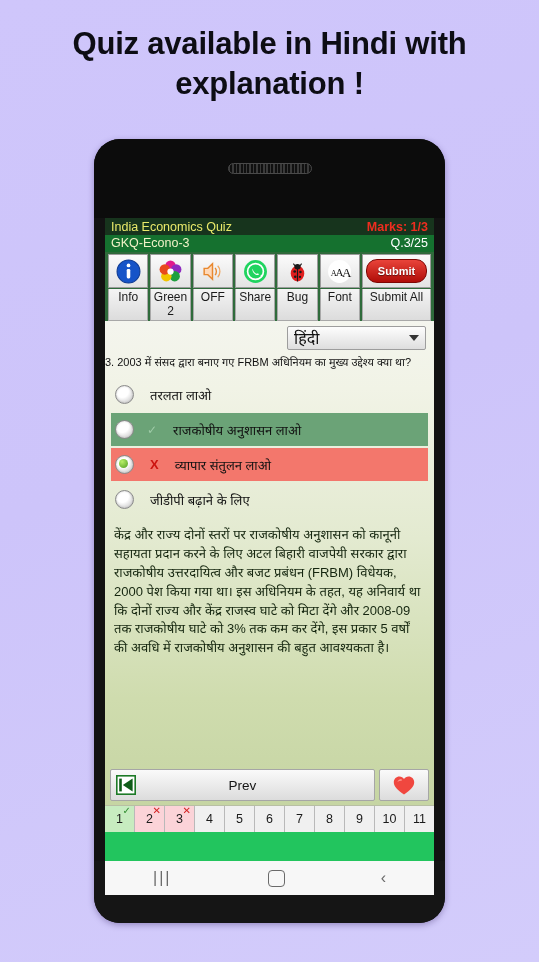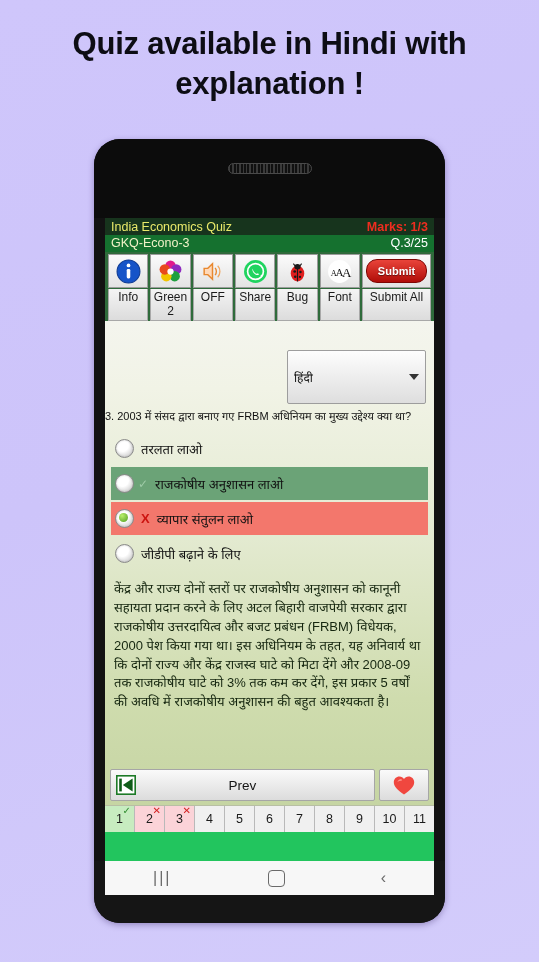--- a/index.html
+++ b/index.html
@@ -83,30 +83,30 @@
     height:484px;
     background:linear-gradient(#f4f5ee 0%,#f1f3e6 14%,#e3ead0 45%,#cfdcae 78%,#c6d5a3 100%);
     padding:0;
   }
   .lang-row{display:flex;justify-content:flex-end;padding:5px 8px 3px 8px;}
   .lang-select{
     width:125px;height:22px;
     background:linear-gradient(#fdfdfd,#dedede);
     border:1px solid #9d9d9d;border-radius:2px;
     display:flex;align-items:center;justify-content:space-between;
-    padding:15px 6px;font-size:12px;color:#111;margin-top:24px;
+    padding:0 6px;font-size:16px;color:#111;
   }
   .caret{width:0;height:0;border-left:5px solid transparent;border-right:5px solid transparent;border-top:6px solid #333;}
 
   .question{
     padding:2px 9px 8px 0;font-size:11px;color:#111;line-height:1.38;
   }
   .options{padding:0 6px;}
   .opt{
-    display:flex;align-items:center;gap:7px;
+    display:flex;align-items:center;gap:16px;
     padding:7px 4px;margin:0 0 2px 0;font-size:13px;color:#111;
   }
   .opt.correct{background:#6ba377;}
   .opt.wrong{background:#f3776c;}
   .radio{
     flex:0 0 auto;width:17px;height:17px;border-radius:50%;
     border:1px solid #8a8a8a;
     background:radial-gradient(circle at 38% 32%,#fff 0 38%,#e4e4e4 62%,#cfcfcf 100%);
     position:relative;box-shadow:inset 0 0 2px rgba(0,0,0,.25);
   }

